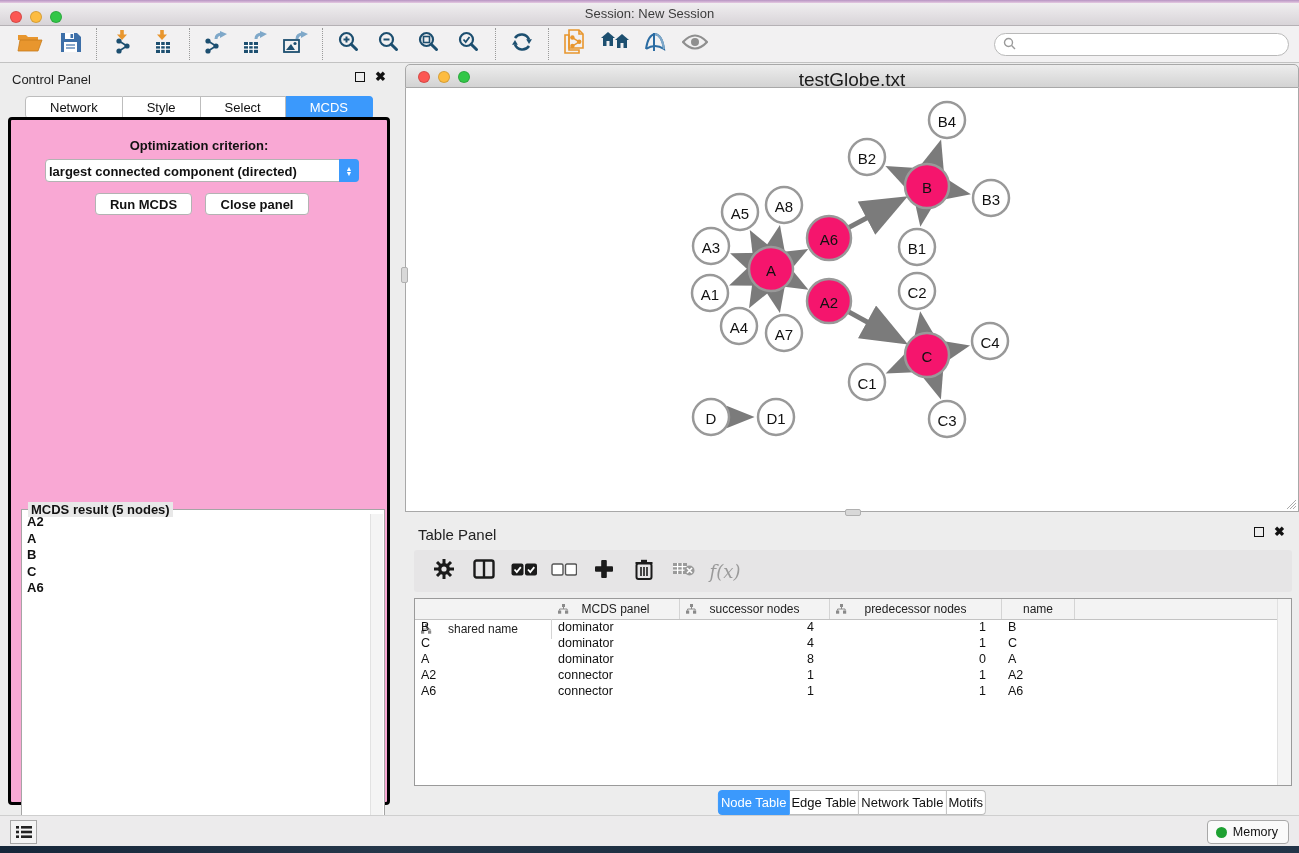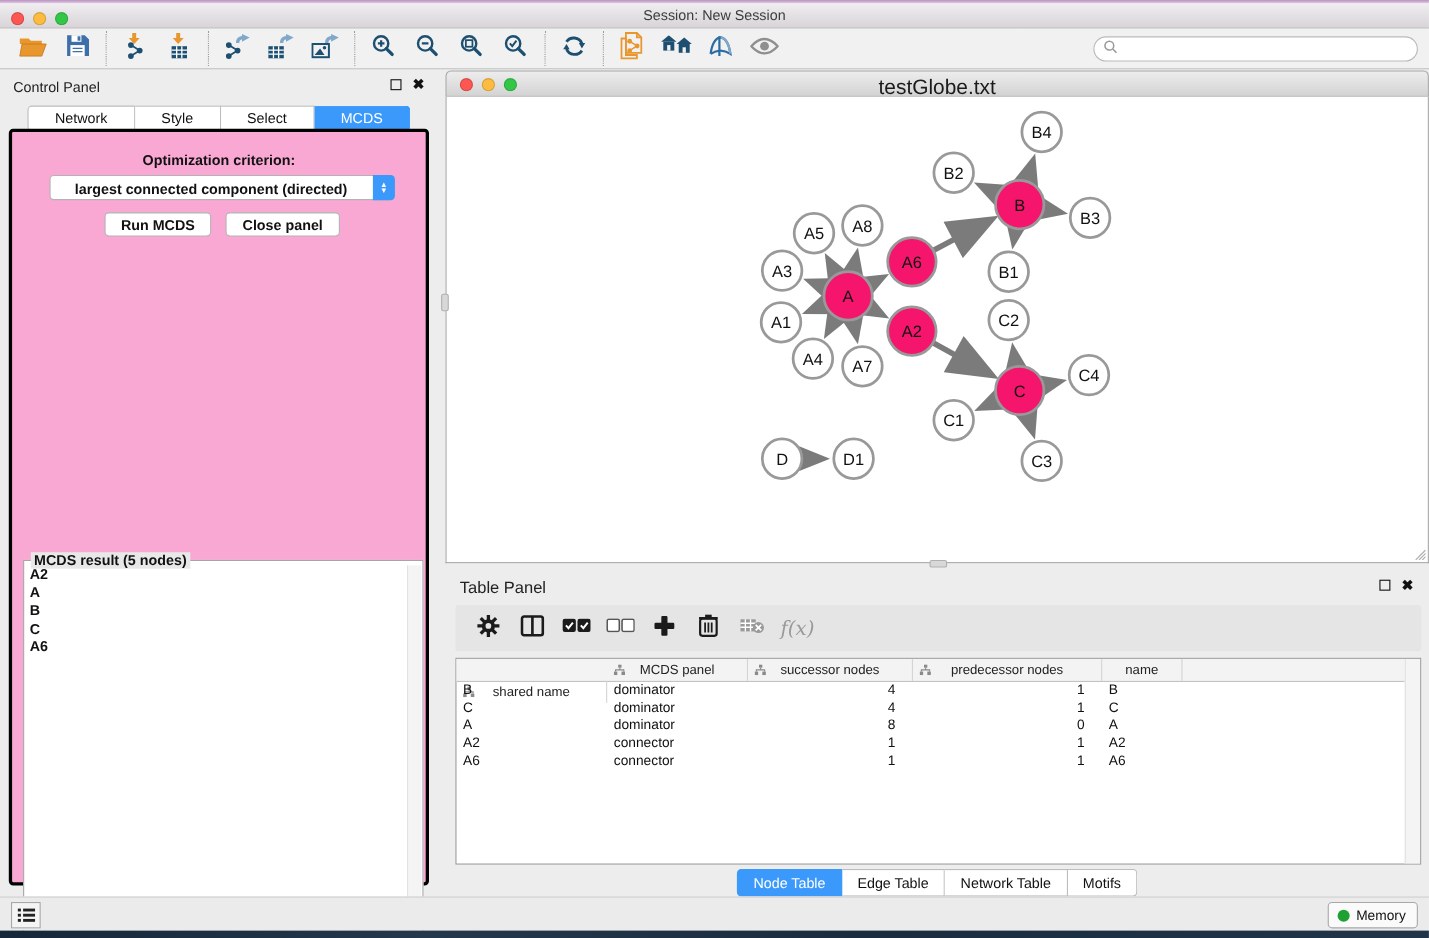--- a/index.html
+++ b/index.html
@@ -42,21 +42,21 @@
   .seg-tab:first-child { border-left:1px solid #bdbdbd; border-radius:4px 0 0 4px; }
   .seg-tab:last-child { border-radius:0 4px 4px 0; }
   .seg-tab.sel { background:#3b99fc; color:#fff; border-color:#3b99fc; }
   #cp-tabs { position:absolute; left:50%; transform:translateX(-50%); top:32px; }
 
   #cp-content { position:absolute; left:8px; top:53px; width:382px; height:688px;
     background:#f9a8d4; border:3px solid #000000; border-radius:4px;font-weight:bold; }
   #opt-label { position:absolute; left:0; right:0; top:18px; text-align:center; font-size:13px; color:#111; }
   #opt-combo { position:absolute; left:34px; top:39px; width:314px; height:23px; background:#fff;
     border:1px solid #b3b3b3; border-radius:4px; font-size:13px; color:#111; }
-  #opt-combo .val { position:absolute; left:22px; top:4px; }
+  #opt-combo .val { position:absolute; left:3px; top:4px; }
   #opt-combo .stepper { position:absolute; right:-1px; top:-1px; width:20px; height:23px;
     background:#3b99fc; border-radius:0 4px 4px 0; display:flex; flex-direction:column;
     align-items:center; justify-content:center; color:#fff; }
   #opt-combo .stepper span { font-size:7px; line-height:5px; }
   .push-btn { position:absolute; height:22px; background:#fff; border:1px solid #b3b3b3;
     border-radius:4px; font-size:13px; color:#111; display:flex; align-items:center; justify-content:center; }
   #run-btn { left:84px; top:73px; width:97px; }
   #closepanel-btn { left:194px; top:73px; width:104px; }
 
   #result-fieldset { position:absolute; left:10px; top:389px; width:364px; height:416px;
@@ -100,21 +100,21 @@
     align-items:center; justify-content:center; font-size:12px; color:#222; }
   .th .h-icon { position:absolute; left:6px; top:5px; }
   .tbl-row { display:flex; height:16px; font-size:12.5px; color:#111; }
   .td { padding-left:6px; white-space:nowrap; overflow:hidden; }
   .td.num { text-align:right; padding-right:16px; }
   #tbl-body { position:absolute; left:0; top:21px; right:14px; bottom:0; }
   #tbl-scroll { position:absolute; right:0; top:0; width:14px; bottom:0;
     background:#f4f4f4; border-left:1px solid #e0e0e0; }
 
   #tp-tabs { position:absolute; left:50%; transform:translateX(-50%); top:272px; }
-  #tp-tabs .seg-tab { padding:4px 14px; }
+  #tp-tabs .seg-tab { padding:4px 2px; }
 
   
   #status-bar { position:absolute; left:0; top:815px; width:1299px; height:31px;
     background:#ECEBEC; border-top:1px solid #cfcfcf; }
   #list-btn { position:absolute; left:10px; top:4px; width:27px; height:24px; background:#f4f4f4;
     border:1px solid #a8a8a8; display:flex; align-items:center; justify-content:center; }
   #memory-btn { position:absolute; right:10px; top:4px; height:24px; padding:0 10px 0 8px;
     background:#fafafa; border:1px solid #a8a8a8; border-radius:4px; display:flex;
     align-items:center; gap:6px; font-size:12.5px; color:#111; }
   #memory-dot { width:11px; height:11px; border-radius:50%; background:#1ea132; }

